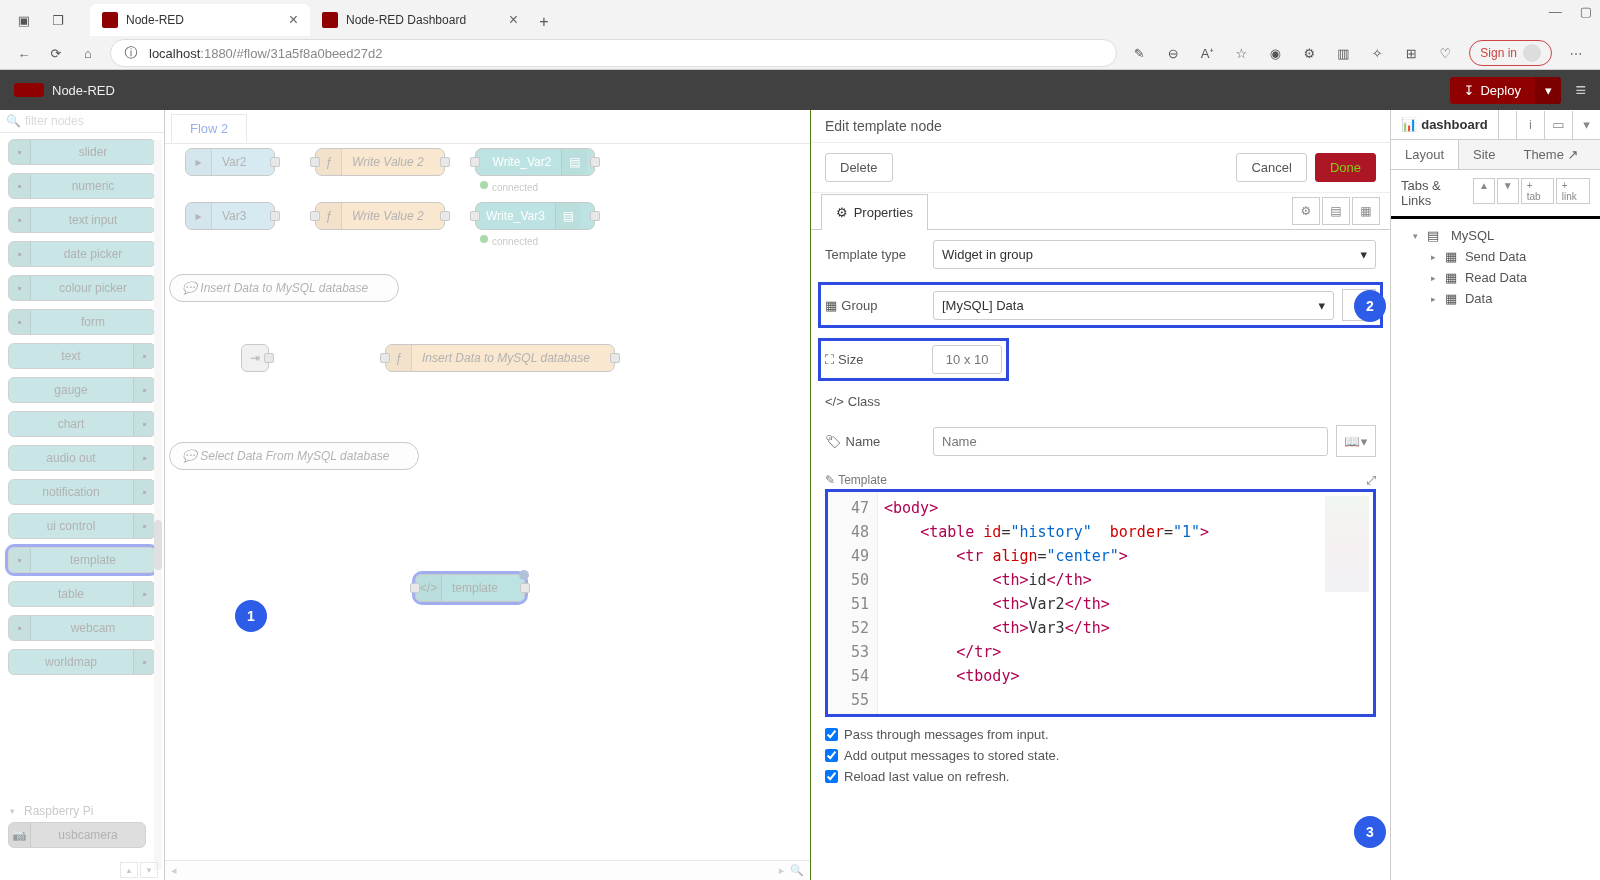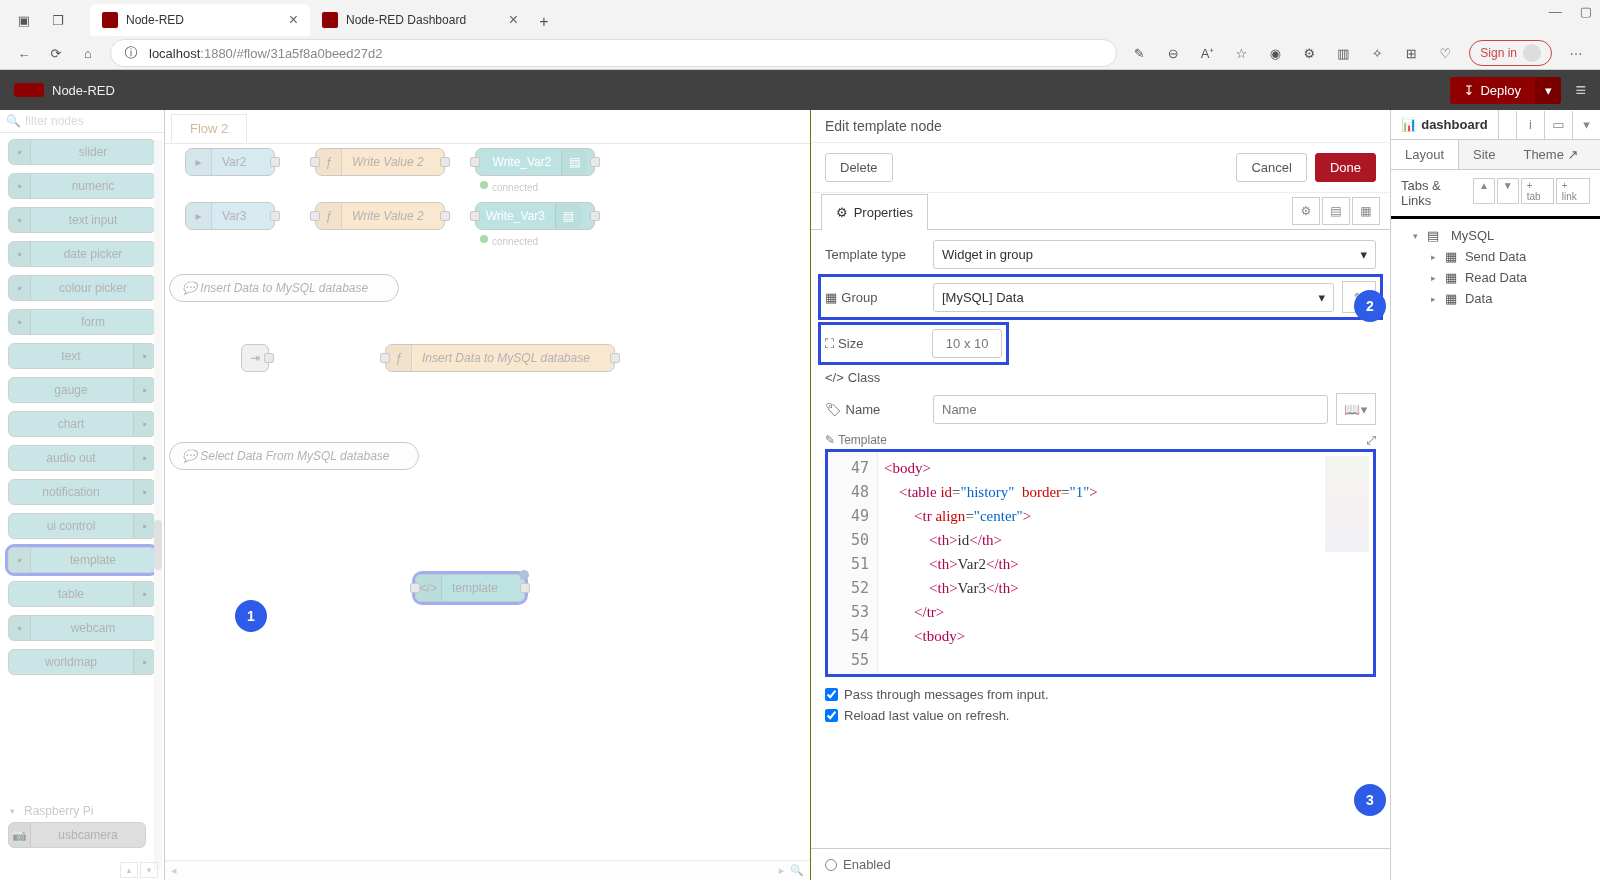--- a/index.html
+++ b/index.html
@@ -41,21 +41,21 @@
 .pnode .plabel { flex:1; text-align:center; }
 .pnode .icon-box { width:22px; height:100%; display:flex; align-items:center; justify-content:center; border-right:1px solid rgba(0,0,0,0.2); margin-left:-6px; padding:0 4px; border-radius:5px 0 0 5px; background:rgba(0,0,0,0.05); }
 .pnode .icon-box.r { border-right:none; border-left:1px solid rgba(0,0,0,0.2); margin-left:0; margin-right:-6px; border-radius:0 5px 5px 0; }
 .pnode.template { outline:3px solid #2d4bdf; }
 .category-hdr { font-size:12px; color:#888; padding:4px 2px; display:flex; align-items:center; gap:4px; }
 .palette-scroll { position:absolute; right:2px; top:30px; bottom:10px; width:8px; background:#eee; }
 .palette-scroll-thumb { position:absolute; width:100%; background:#bbb; border-radius:4px; }
 
 .canvas { flex:1; position:relative; background:#fff; overflow:hidden; }
 .flow-tabs { height:34px; border-bottom:1px solid #ccc; display:flex; align-items:center; }
-.flow-tab { padding:6px 18px; border:1px solid #ccc; border-bottom:none; background:#fff; margin-left:6px; font-size:13px; color:#a16207; }
+.flow-tab { padding:6px 18px; border:1px solid #ccc; border-bottom:none; background:#fff; margin-left:6px; font-size:13px; color:#1d4ed8; }
 .flow-tab.active { background:#fff; position:relative; top:1px; }
 .canvas-inner { position:absolute; top:34px; left:0; right:0; bottom:20px; }
 .cnode { position:absolute; height:28px; border-radius:7px; display:flex; align-items:center; font-size:12px; color:#555; border:1px solid #888; }
 .cnode.in { background:#a9d1e0; }
 .cnode.fn { background:#f2c994; font-style:italic; }
 .cnode.mysql { background:#6bc0bc; color:#fff; }
 .cnode.comment { background:#fafafa; border-radius:14px; font-style:italic; }
 .cnode.link { background:#ddd; width:28px; justify-content:center; border-radius:6px; }
 .cnode.template-node { background:#6bc0bc; outline:3px solid #2d4bdf; }
 .cnode .nibox { width:26px; height:100%; display:flex; align-items:center; justify-content:center; border-right:1px solid rgba(0,0,0,0.2); border-radius:6px 0 0 6px; background:rgba(0,0,0,0.05); }
@@ -65,39 +65,39 @@
 .port.l { left:-6px; } .port.r { right:-6px; }
 .status-dot { width:8px; height:8px; border-radius:50%; background:#4a4; position:absolute; bottom:-14px; left:4px; }
 .status-txt { position:absolute; bottom:-18px; left:16px; font-size:10px; color:#888; }
 .change-dot { width:10px; height:10px; border-radius:50%; background:#57a; position:absolute; top:-5px; right:-5px; }
 .badge-circle { position:absolute; width:32px; height:32px; border-radius:50%; background:#2d5de8; color:#fff; display:flex; align-items:center; justify-content:center; font-weight:bold; font-size:14px; z-index:20; }
 
 .editor-panel { width:580px; border-left:1px solid #4d7c0f; background:#fff; z-index:10; display:flex; flex-direction:column; }
 .ed-title { padding:8px 14px; font-size:14px; color:#555; border-bottom:1px solid #eee; }
 .ed-actions { padding:10px 14px; display:flex; align-items:center; gap:8px; border-bottom:1px solid #eee; }
 .btn { padding:6px 14px; border:1px solid #ccc; background:#fff; border-radius:3px; font-size:13px; color:#555; cursor:pointer; }
-.btn.primary { background:#ad1625; color:#ffffff; border-color:#ad1625; }
+.btn.primary { background:#ad1625; color:#84cc16; border-color:#ad1625; }
 .spacer { flex:1; }
 .ed-tabs { display:flex; border-bottom:1px solid #ccc; padding:0 10px; gap:4px; }
 .ed-tab { padding:7px 14px; border:1px solid #ccc; border-bottom:none; background:#fff; font-size:13px; display:flex; align-items:center; gap:6px; position:relative; top:1px; }
 .ed-tab-icons { margin-left:auto; display:flex; gap:2px; padding:4px 0; }
 .ed-tab-iconbtn { width:28px; height:28px; border:1px solid #ccc; display:flex; align-items:center; justify-content:center; color:#888; font-size:12px; }
 .ed-body { padding:10px 14px; flex:1; overflow:auto; position:relative; }
-.form-row { display:flex; align-items:center; margin-bottom:8px; gap:8px; }
+.form-row { display:flex; align-items:center; margin-bottom:16px; gap:8px; }
 .form-row label { width:100px; font-size:13px; color:#555; display:flex; align-items:center; gap:4px; }
 .form-row input, .form-row select { flex:1; padding:6px 8px; border:1px solid #ccc; border-radius:3px; font-size:13px; }
 .form-row .sel-wrap { flex:1; position:relative; }
 .form-row .sel { width:100%; padding:6px 8px; border:1px solid #ccc; border-radius:3px; font-size:13px; background:#fff; display:flex; justify-content:space-between; align-items:center; }
 .edit-icon-btn { width:34px; height:32px; border:1px solid #ccc; display:flex; align-items:center; justify-content:center; color:#888; }
 .size-box { width:70px; text-align:center; padding:6px; border:1px solid #ccc; border-radius:3px; color:#777; }
 .hl-box { outline:3px solid #2d4bdf; }
 .code-editor { border:3px solid #2d4bdf; height:228px; display:flex; font-family:Consolas,monospace; font-size:15px; position:relative; background:#fff; }
 .gutter { width:50px; text-align:right; padding:4px 8px 4px 0; color:#888; background:#fafafa; border-right:1px solid #eee; }
 .gutter div { height:24px; line-height:24px; }
-.code-lines { flex:1; padding:4px 6px;font-family:Liberation Serif, serif; }
+.code-lines { flex:1; padding:4px 6px; }
 .code-lines div { height:24px; line-height:24px; white-space:pre; }
 .tag { color:#b00050; } .attr { color:#c00; } .val { color:#06c; }
 .minimap { position:absolute; right:4px; top:4px; width:44px; height:96px; background:linear-gradient(#e7f0e7,#f0e7e7,#e7e7f0); opacity:0.6; }
 .checks { margin-top:10px; }
 .checks label { display:flex; align-items:center; gap:6px; font-size:13px; color:#555; margin-bottom:6px; }
 .ed-footer { border-top:1px solid #ccc; padding:8px 14px; display:flex; align-items:center; gap:6px; color:#666; }
 .radio { width:12px; height:12px; border:1px solid #888; border-radius:50%; }
 
 .sidebar { width:210px; border-left:1px solid #ccc; background:#fff; z-index:10; }
 .sb-tabs { display:flex; border-bottom:1px solid #ccc; align-items:center; }
@@ -445,28 +445,28 @@
         <div class="minimap"></div>
       </div>
       <div class="badge-circle" style="right:4px; top:60px;">2</div>
       <div class="checks">
         <label>
             <input type="checkbox" checked="" style=""> 
             <span>Pass through messages from input.</span>
           </label>
         <label>
             <input type="checkbox" checked="" style=""> 
+            <span>Add output messages to stored state.</span>
+          </label>
+        <label>
+            <input type="checkbox" checked="" style=""> 
             <span>Reload last value on refresh.</span>
           </label>
       </div>
       <div class="badge-circle" style="right:4px; bottom:32px;">3</div>
-    </div>
-    <div class="ed-footer">
-      <div class="radio"></div>
-      <span>Enabled</span>
     </div>
   </div>
 
   <div class="sidebar">
     <div class="sb-tabs">
       <div class="sb-tab">
           <span>📊</span>
           <span>dashboard</span>
         </div>
       <div style="flex:1"></div>

